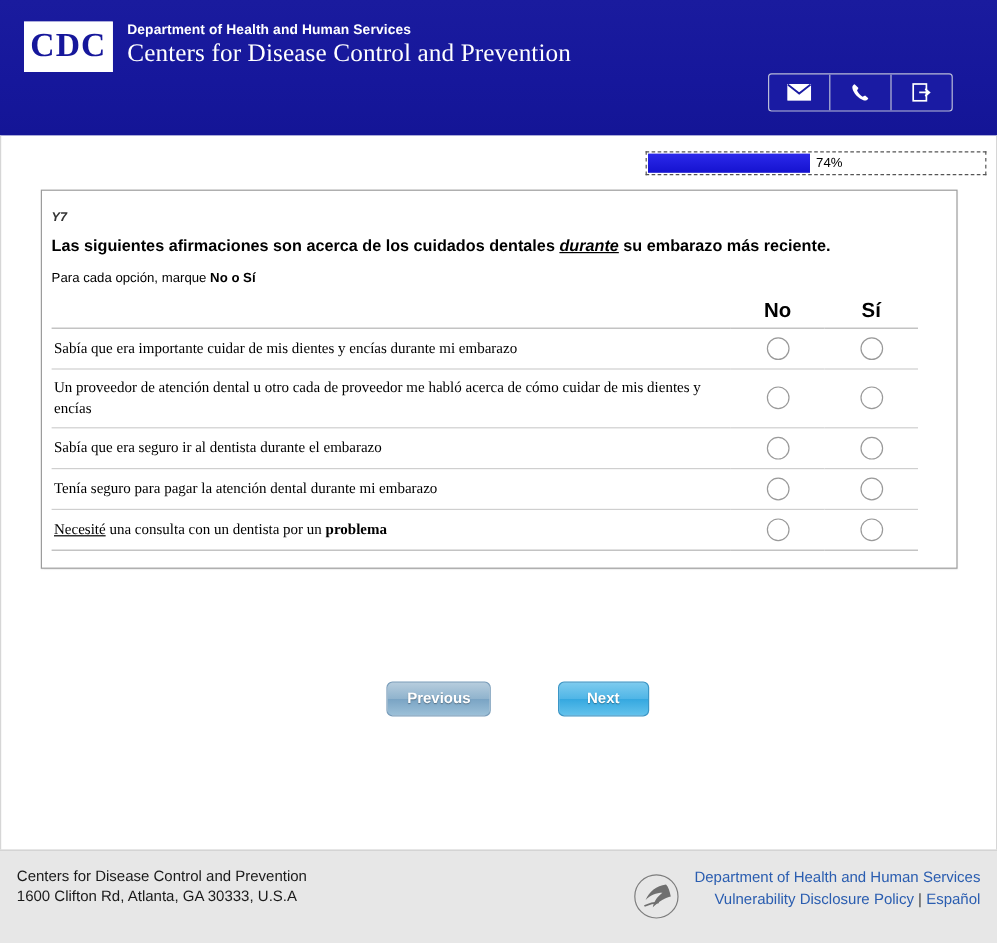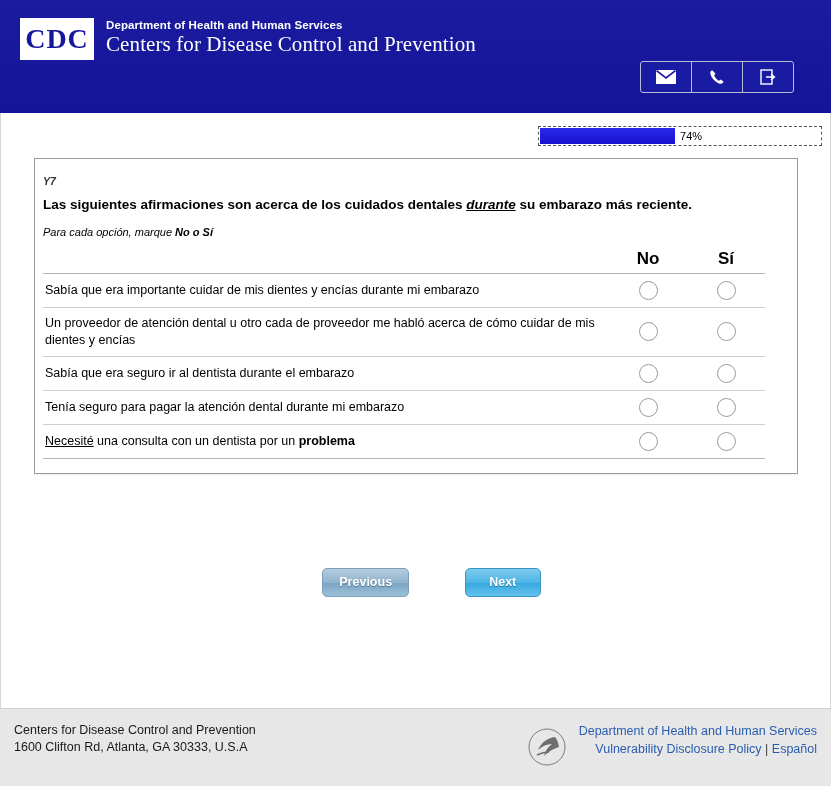--- a/index.html
+++ b/index.html
@@ -141,21 +141,20 @@
   }
   .qtext {
     font-size: 13.5px;
     font-weight: bold;
     margin: 0 0 14px 2px;
     color: #000;
   }
   .qtext u { text-decoration: underline; font-style: italic; }
   .qinstr {
     font-size: 11px;
-    font-style: italic;
     margin: 0 0 10px 2px;
     color: #000;
   }
   .qinstr b { font-weight: bold; }
 
   table.grid {
     border-collapse: collapse;
     width: 722px;
     margin-left: 2px;
     table-layout: fixed;
@@ -173,20 +172,21 @@
   table.grid th.label-head { border-bottom: 1px solid #b5b5b5; }
   table.grid td {
     border-bottom: 1px solid #cfcfcf;
     padding: 7px 4px;
     font-size: 12.5px;
     vertical-align: middle;
   }
   table.grid td.label {
     padding-left: 2px;
     line-height: 1.35;
+    font-family: Liberation Serif, serif;
   }
   table.grid td.opt { text-align: center; }
   table.grid tr:last-child td { border-bottom: 1px solid #b5b5b5; }
 
   .radio {
     display: inline-block;
     width: 19px;
     height: 19px;
     border: 1px solid #9a9a9a;
     border-radius: 50%;

